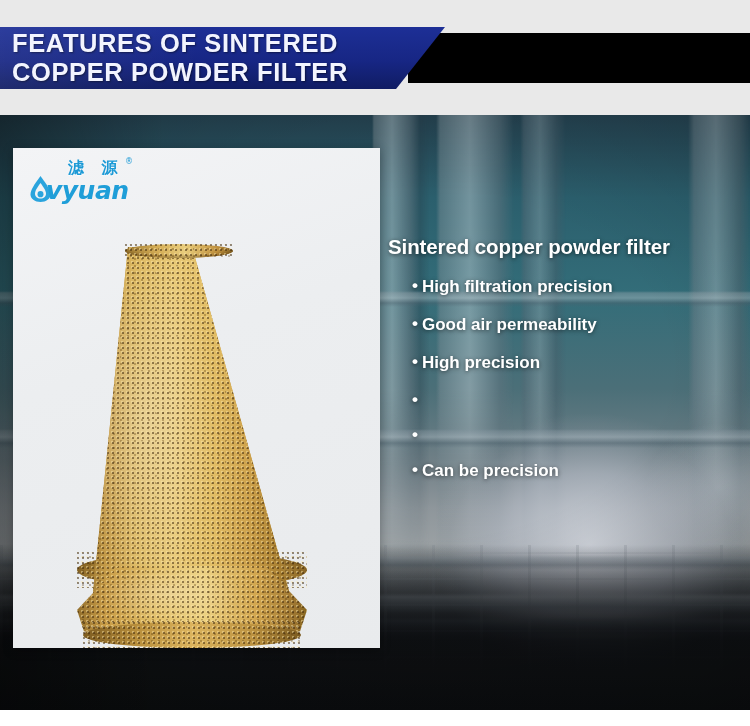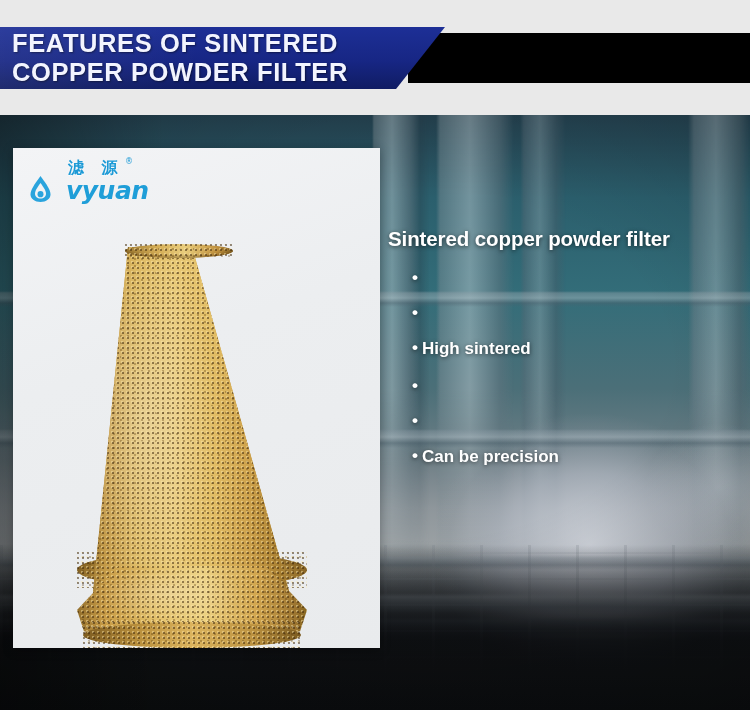--- a/index.html
+++ b/index.html
@@ -178,21 +178,20 @@
     font-family: "DejaVu Sans", sans-serif;
   }
   #logo-en {
     position: absolute; left: 16px; top: 20px;
     color: #1f9ed8;
     font-size: 25px;
     font-weight: bold;
     font-style: italic;
     letter-spacing: -0.5px;
     font-family: "DejaVu Sans", sans-serif;
-    padding-left: 20px;
   }
 
   
   #product-cone { position: absolute; left: 0; top: 0; width: 367px; height: 500px; }
 
   .cone-shadow {
     position:absolute;
     left: 56px; top: 455px;
     width: 250px; height: 34px;
     background: radial-gradient(ellipse 125px 17px at 50% 50%, rgba(120,118,112,0.30) 0%, rgba(140,138,132,0.14) 55%, rgba(0,0,0,0) 80%);
@@ -267,21 +266,21 @@
     position: absolute;
     left: 388px; top: 108px;    
     width: 362px;
   }
   #product-title {
     color: #ffffff;
     font-size: 20.5px;
     font-weight: bold;
     letter-spacing: -0.1px;
     text-shadow: 0 1px 4px rgba(0,0,0,0.6);
-    margin: 4px 0 10px 0;
+    margin: 12px 0 10px 0;
     white-space: nowrap;
   }
   .feature {
     display: flex;
     align-items: flex-start;
     color: #ffffff;
     font-size: 17px;
     font-weight: bold;
     margin-left: 24px;
     margin-top: 18px;
@@ -356,27 +355,29 @@
           <div class="grain"></div>
         </div>
       </div>
     </div>
 
     <div id="info-block">
       <div id="product-title">Sintered copper powder filter</div>
 
       <div class="feature">
         <span class="dot">•</span>
-      </div>
-      <div class="feature">
-        <span class="dot">•</span>
-      </div>
-      <div class="feature">
-        <span class="dot">•</span>
-        <span>High sintered</span>
+        <span>High filtration precision</span>
+      </div>
+      <div class="feature">
+        <span class="dot">•</span>
+        <span>Good air permeability</span>
+      </div>
+      <div class="feature">
+        <span class="dot">•</span>
+        <span>High precision</span>
       </div>
       <div class="feature">
         <span class="dot">•</span>
       </div>
       <div class="feature">
         <span class="dot">•</span>
       </div>
       <div class="feature">
         <span class="dot">•</span>
         <span>Can be precision</span>

